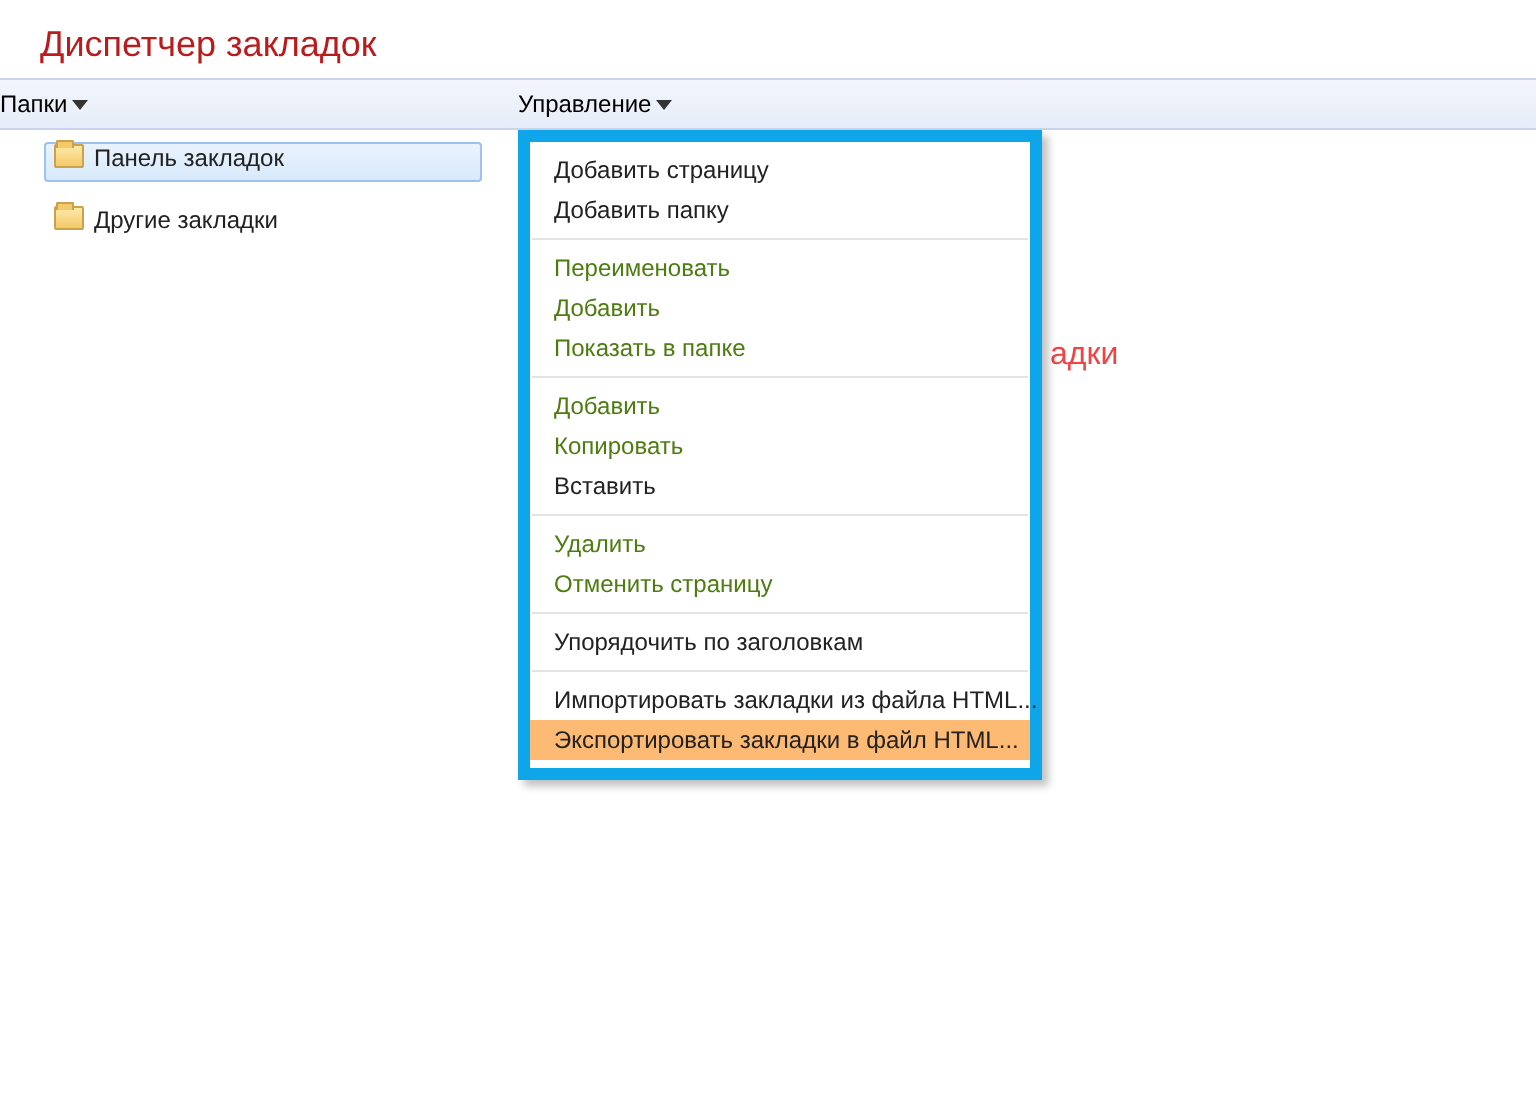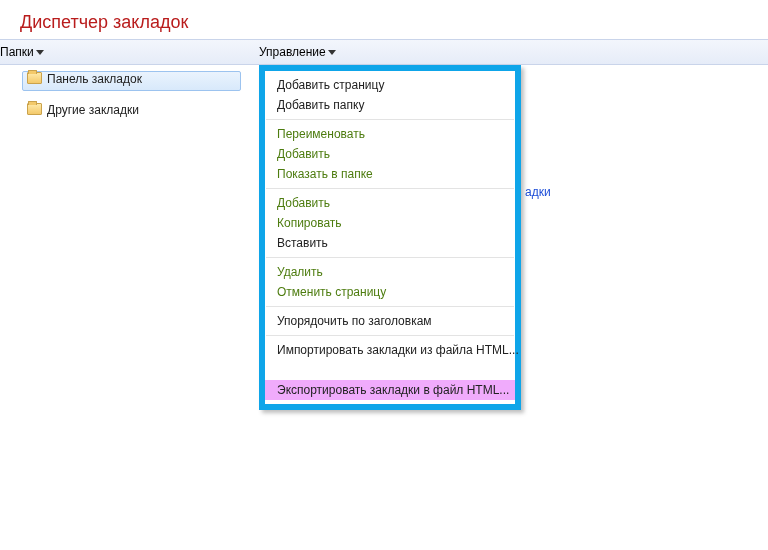--- a/index.html
+++ b/index.html
@@ -87,44 +87,43 @@
     border:1px solid #caa24b;
     border-bottom:none;
     border-radius:1px 1px 0 0;
   }
   .content {
     flex:1;
     position:relative;
   }
   .behind-text {
     position:absolute;
-    left:270px; top:120px;
-    font-size:12px;
-    color:#1d4ed8;
+    left:270px; top:104px;
+    font-size:16px;
+    color:#ef4444;
   }
   .menu {
     position:absolute;
     left:4px; top:0;
     width:262px;
     background:#fff;
     border:6px solid #0ea5e9;
     box-shadow: 3px 3px 4px rgba(0,0,0,0.25);
     padding:4px 0;
   }
   .menu-item{
     padding:3px 12px;
     font-size:12px;
     color:#222;
     cursor:default;
     white-space:nowrap;
   }
   .menu-item.disabled{ color:#4d7c0f; }
   .menu-item.highlight{
-    background:#f0abfc;
-    margin-top:20px;
+    background:#fdba74;
   }
   .menu-sep{
     height:1px;
     background:#e3e3e3;
     margin:4px 1px;
   }
 </style>
 </head>
 <body>
 

